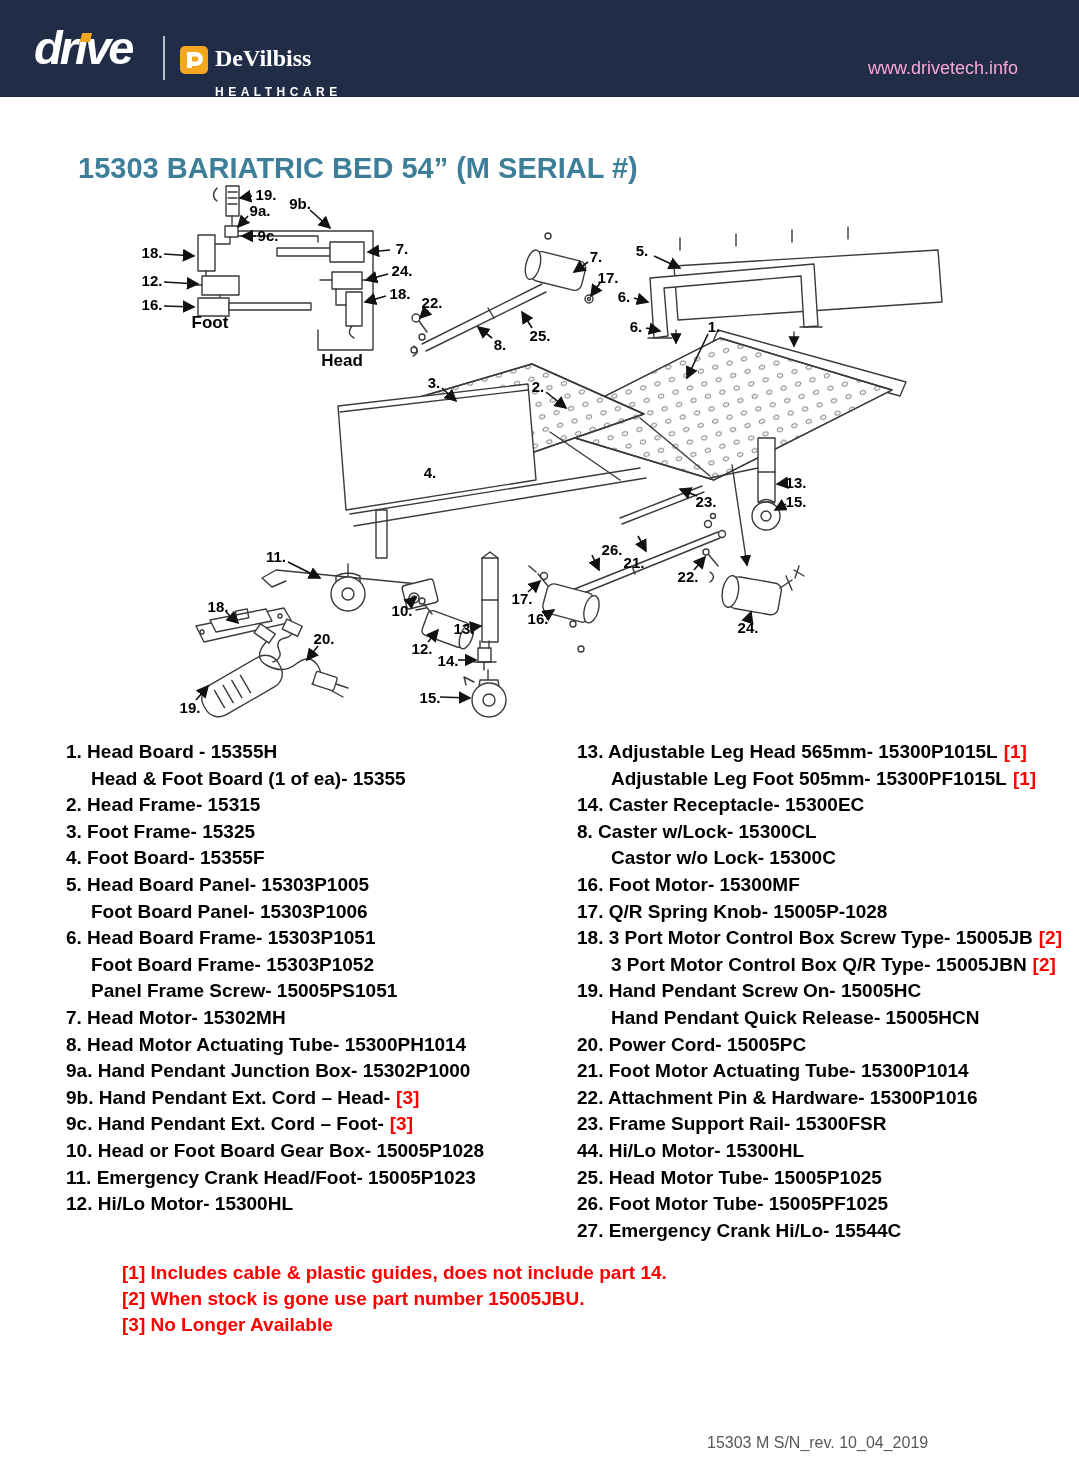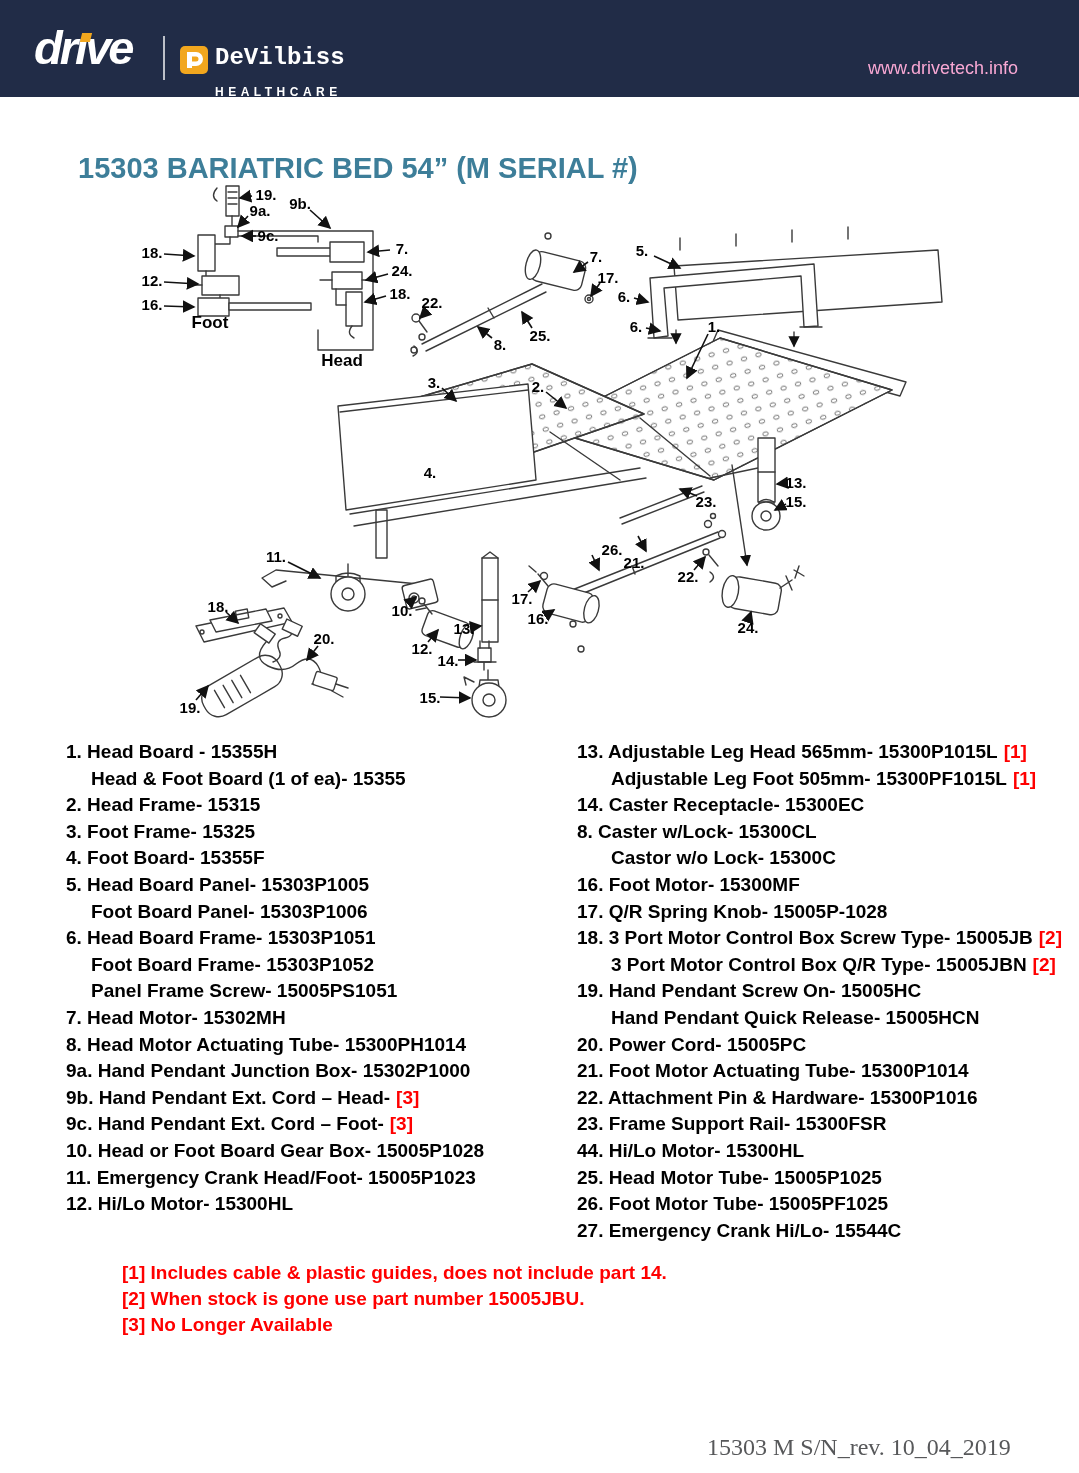--- a/index.html
+++ b/index.html
@@ -6,39 +6,39 @@
   .page{position:relative;width:1079px;height:1473px;background:#fff;overflow:hidden;
         font-family:"Liberation Sans",sans-serif;color:#000;}
   .header{position:absolute;left:0;top:0;width:1079px;height:97px;background:var(--header_bg);}
   .drive-text{position:absolute;left:34px;top:24px;font-size:47px;font-weight:bold;font-style:italic;
         letter-spacing:-3px;color:#fff;line-height:1;}
   .i-dot{position:absolute;left:81px;top:33px;width:10px;height:9px;background:var(--orange);
         transform:skewX(-14deg);}
   .logo-sep{position:absolute;left:163px;top:36px;width:2px;height:44px;background:rgba(255,255,255,.7);}
   .dv{position:absolute;left:180px;top:46px;display:flex;align-items:flex-start;gap:7px;}
   .dv-icon{width:28px;height:28px;}
-  .dv-name{font-size:24px;font-weight:bold;color:#fff;line-height:1;font-family:Liberation Mono, monospace;}
+  .dv-name{font-size:24px;font-weight:bold;color:#fff;line-height:1;font-family:Liberation Serif, serif;}
   .dv-sub{font-size:12px;color:#fff;letter-spacing:4.5px;margin-top:15px;font-weight:bold;}
   .header-url{position:absolute;left:868px;top:58px;font-size:18px;color:#f9a8d4;}
   .title{position:absolute;left:78px;top:152px;font-size:29px;font-weight:bold;color:var(--title_color);}
   .diagram{position:absolute;left:80px;top:180px;width:870px;height:560px;}
   .diagram svg{position:absolute;left:0;top:0;width:870px;height:560px;}
   .callout{position:absolute;transform:translate(-50%,-50%);font-size:15px;font-weight:bold;
         color:#000;white-space:nowrap;line-height:1;}
   .callout.big{font-size:17px;}
   .col{position:absolute;width:512px;}
   .col-left{left:66px;top:739px;}
   .col-right{left:577px;top:739px;}
   .pline{font-size:19px;font-weight:bold;line-height:26.6px;white-space:nowrap;}
   .col-left .pline.indent{padding-left:25px;}
   .col-right .pline.indent{padding-left:34px;}
   .tag{color:var(--red);margin-left:6px;}
   .footnotes{position:absolute;left:122px;top:1260px;}
   .fline{color:var(--red);font-weight:bold;font-size:19px;line-height:26px;white-space:nowrap;}
-  .footer{position:absolute;left:707px;top:1434px;font-size:24px;color:var(--footer_gray);font-family:Liberation Serif, serif;}
+  .footer{position:absolute;left:707px;top:1434px;font-size:16px;color:var(--footer_gray);}
 </style>
 </head>
 <body>
 
 <div class="page">
 
   <div class="header">
     <div class="drive-text">drıve</div>
     <div class="i-dot"></div>
     <div class="logo-sep"></div>

